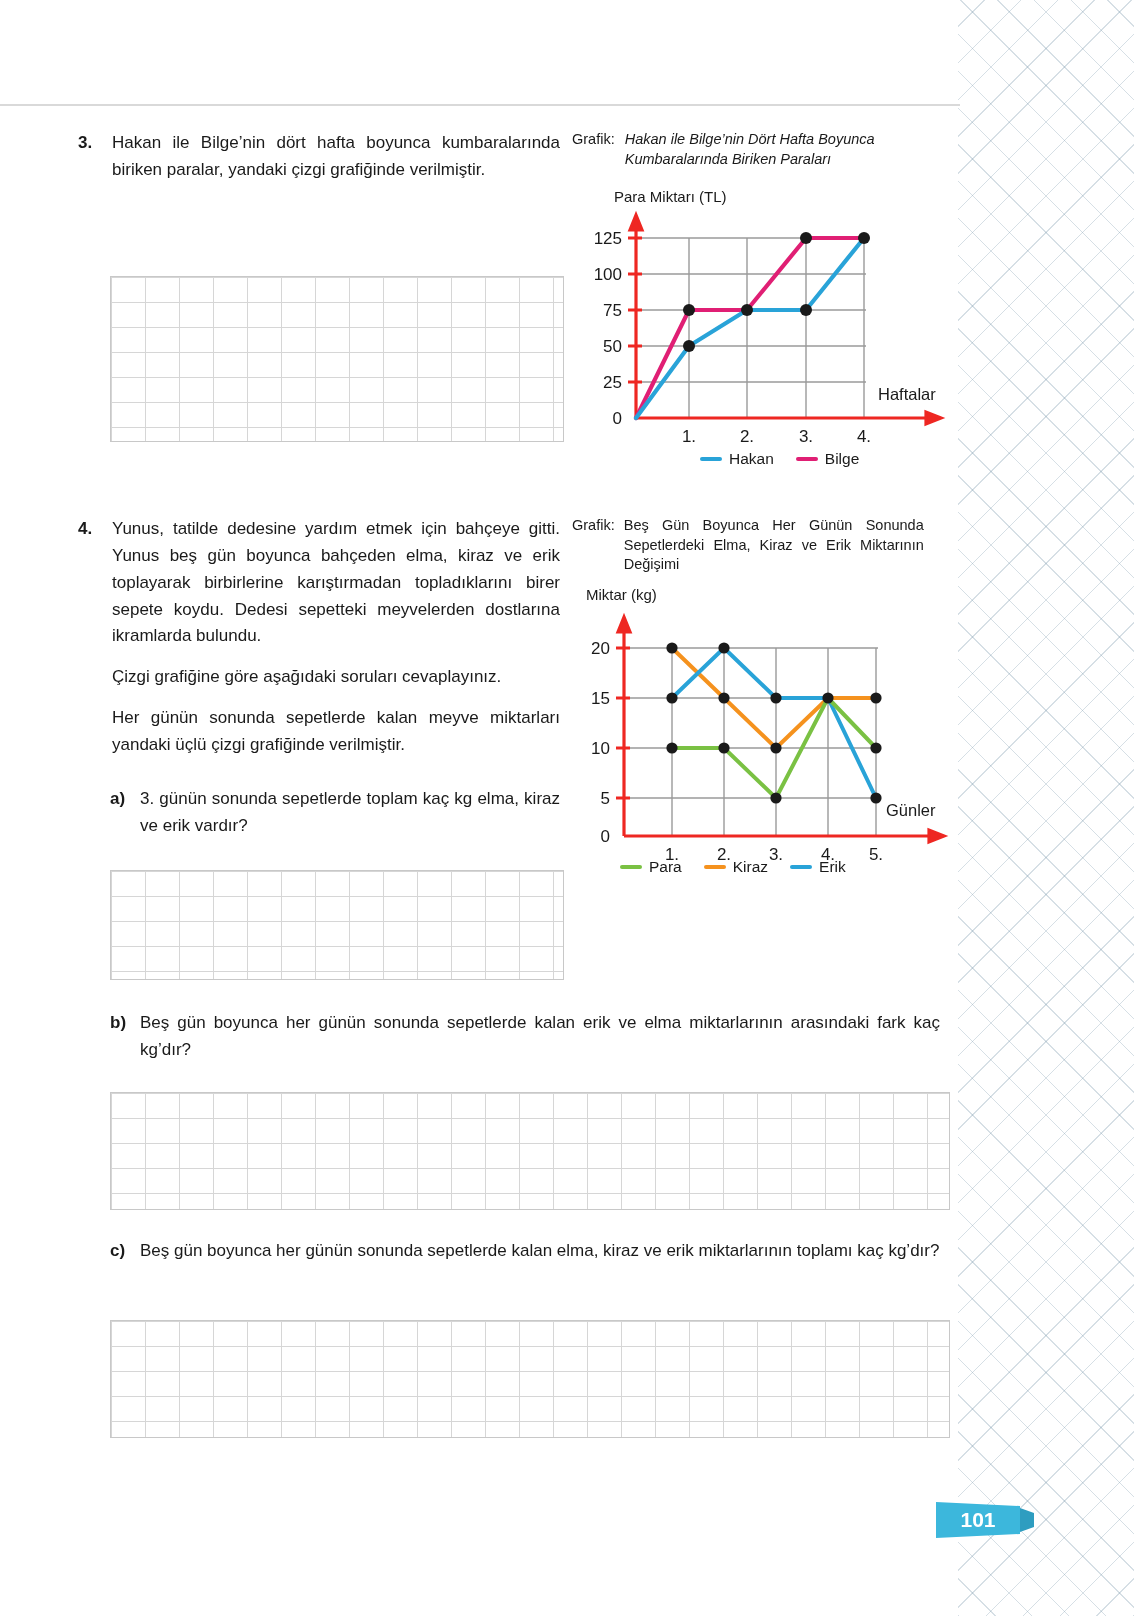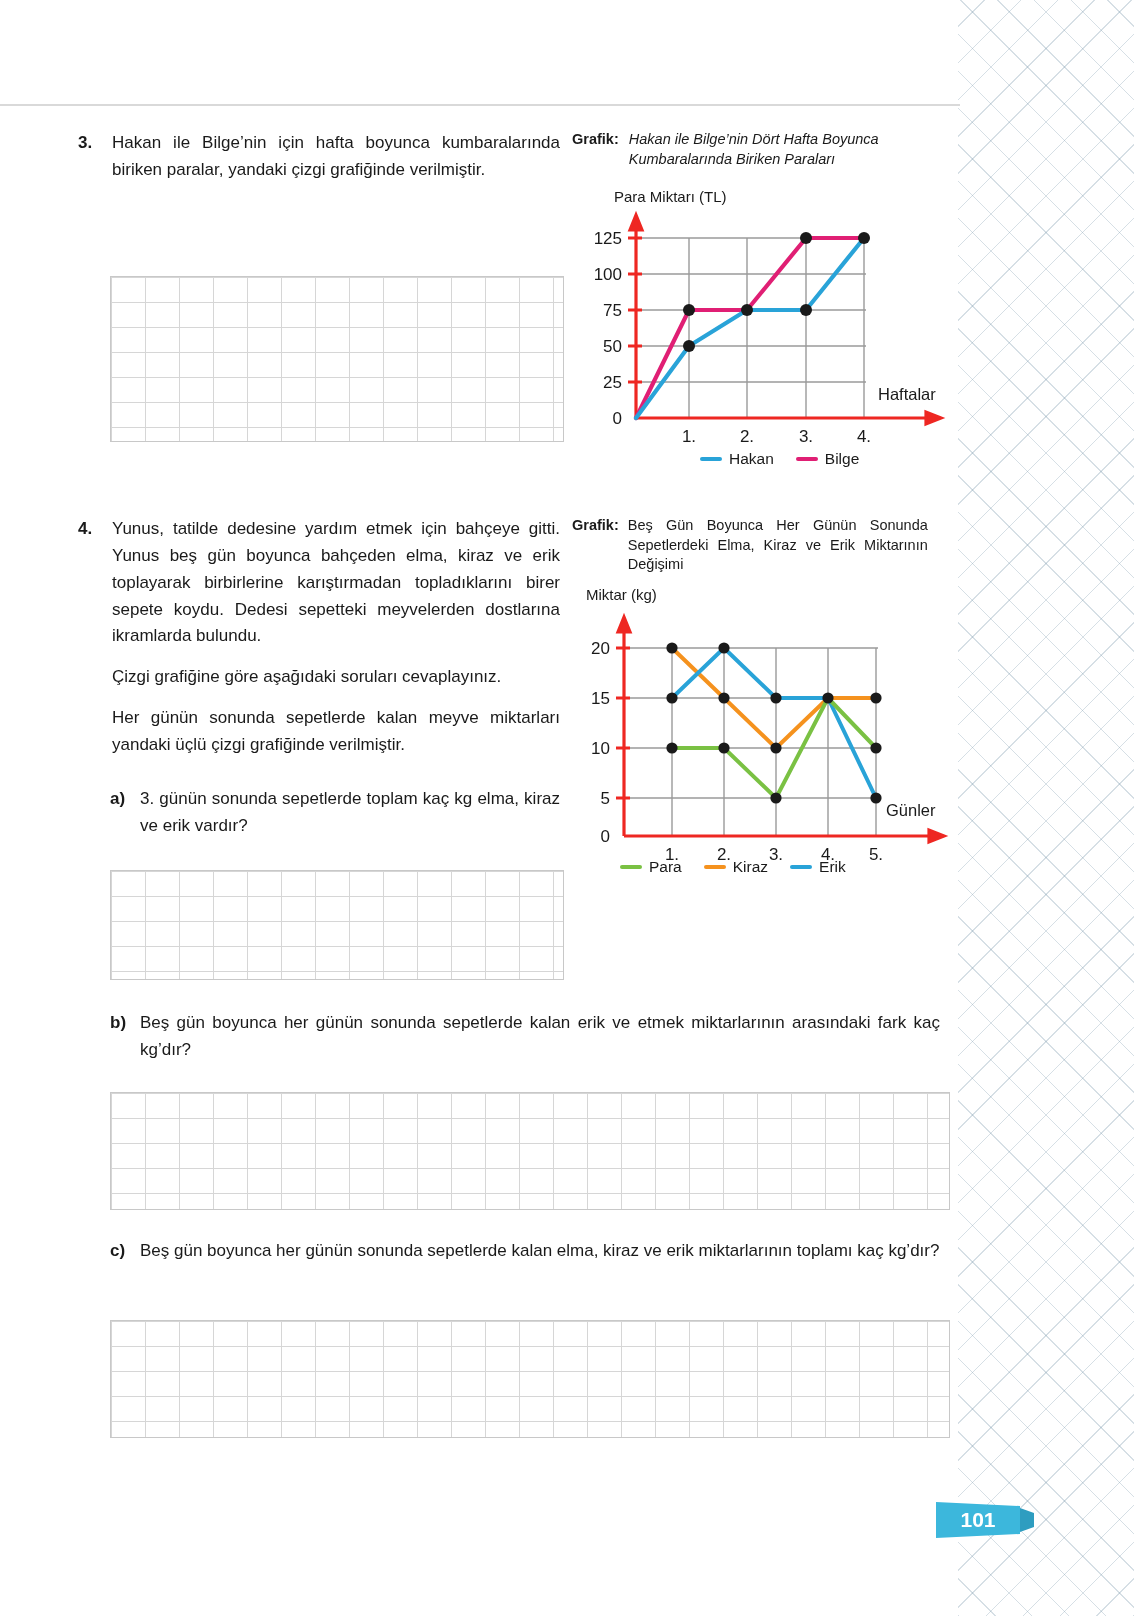--- a/index.html
+++ b/index.html
@@ -50,21 +50,21 @@
     background-image:
       repeating-linear-gradient(to right, #d6d6d6 0 1px, transparent 1px 34px),
       repeating-linear-gradient(to bottom, #d6d6d6 0 1px, transparent 1px 25px);
   }
 
   
   .chart-block{position:absolute;}
   .chart-caption{
     font-size:14.5px;line-height:1.35;
   }
-  .chart-caption .lbl{font-weight:bold;}
+  .chart-caption .lbl{font-weight:normal;}
   .axis-title{
     position:absolute;font-size:15px;white-space:nowrap;
   }
   .plot{position:absolute;}
   .plot svg{display:block;}
 
   .legend{
     position:absolute;display:flex;align-items:center;font-size:15.5px;
   }
   .legend .item{display:flex;align-items:center;margin-right:22px;text-align:right;}
@@ -92,21 +92,21 @@
 <body>
 
 <div id="deco-pattern"></div>
 <div id="deco-fade"></div>
 <div id="top-rule"></div>
 
 <div class="page">
 
   <div class="qnum" style="left:78px;top:130px;">3.</div>
   <div class="qbody" style="left:112px;top:130px;width:448px;">
-    <p>Hakan ile Bilge’nin için hafta boyunca kumbaralarında biriken paralar, yandaki çizgi grafiğinde verilmiştir.</p>
+    <p>Hakan ile Bilge’nin dört hafta boyunca kumbaralarında biriken paralar, yandaki çizgi grafiğinde verilmiştir.</p>
   </div>
 
   <div class="grid-box" style="left:110px;top:276px;width:452px;height:164px;"></div>
 
   <div class="chart-block" style="left:572px;top:130px;width:400px;">
     <div class="chart-caption" style="position:relative;">
       <span class="lbl">Grafik:</span>
       <span style="display:inline-block;width:293px;vertical-align:top;margin-left:6px;text-indent:0;font-style:italic;">Hakan ile Bilge’nin Dört Hafta Boyunca Kumbaralarında Biriken Paraları</span>
     </div>
   </div>
@@ -290,21 +290,21 @@
       <span>Kiraz</span>
     </span>
     <span class="item">
       <span class="swatch" style="background:#29a3d8"></span>
       <span>Erik</span>
     </span>
   </div>
 
   <div class="qnum" style="left:110px;top:1010px;">b)</div>
   <div class="qbody" style="left:140px;top:1010px;width:800px;">
-    <p>Beş gün boyunca her günün sonunda sepetlerde kalan erik ve etmek miktarlarının arasındaki fark kaç kg’dır?</p>
+    <p>Beş gün boyunca her günün sonunda sepetlerde kalan erik ve elma miktarlarının arasındaki fark kaç kg’dır?</p>
   </div>
   <div class="grid-box" style="left:110px;top:1092px;width:838px;height:116px;"></div>
 
   <div class="qnum" style="left:110px;top:1238px;">c)</div>
   <div class="qbody" style="left:140px;top:1238px;width:800px;">
     <p>Beş gün boyunca her günün sonunda sepetlerde kalan elma, kiraz ve erik miktarlarının toplamı kaç kg’dır?</p>
   </div>
   <div class="grid-box" style="left:110px;top:1320px;width:838px;height:116px;"></div>
 
   <div id="page-badge-tab"></div>

